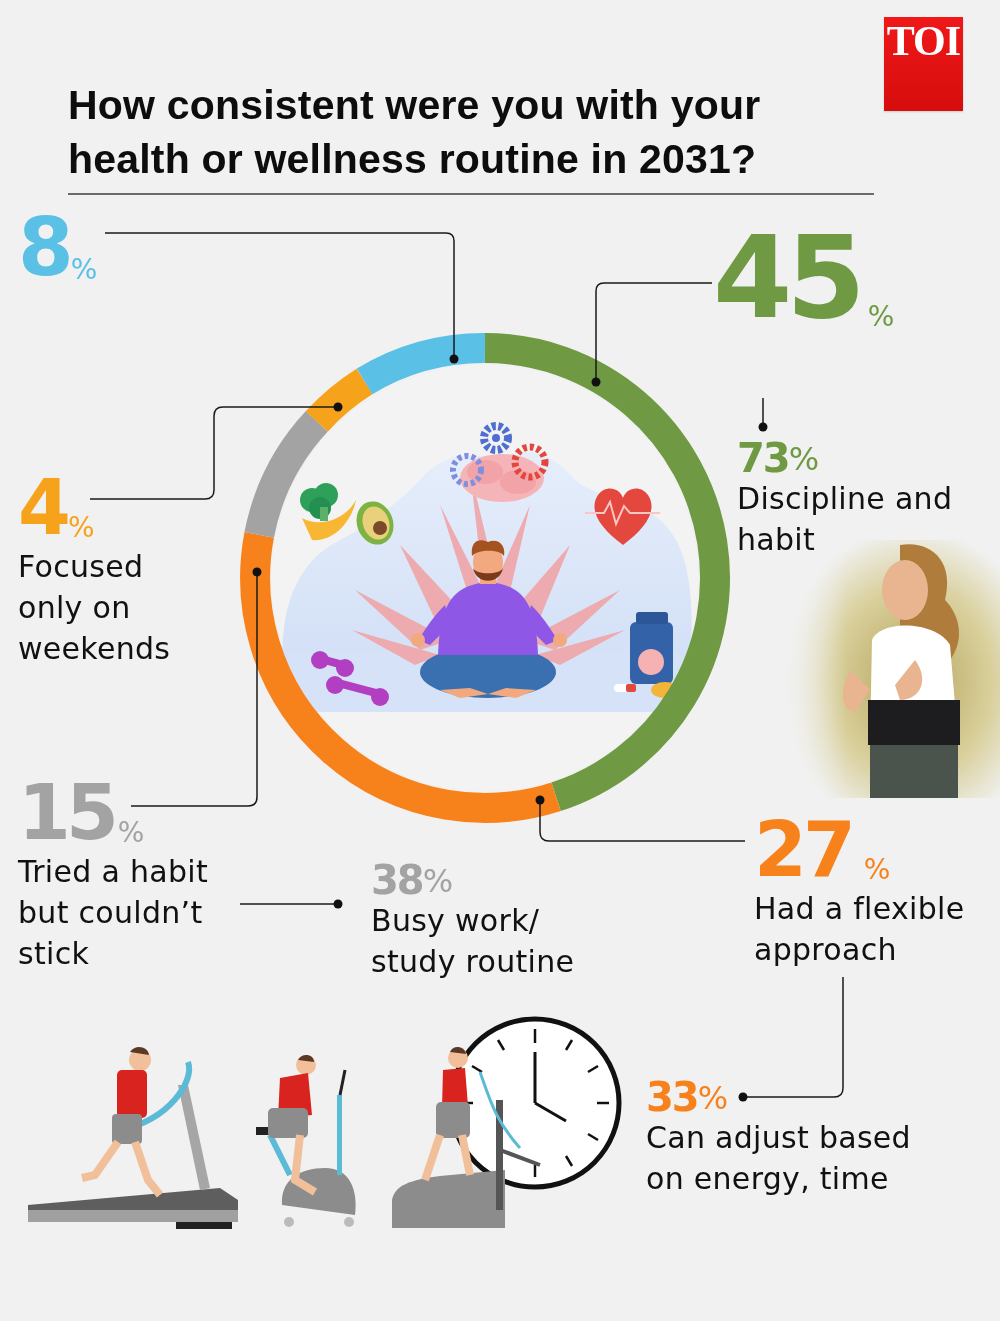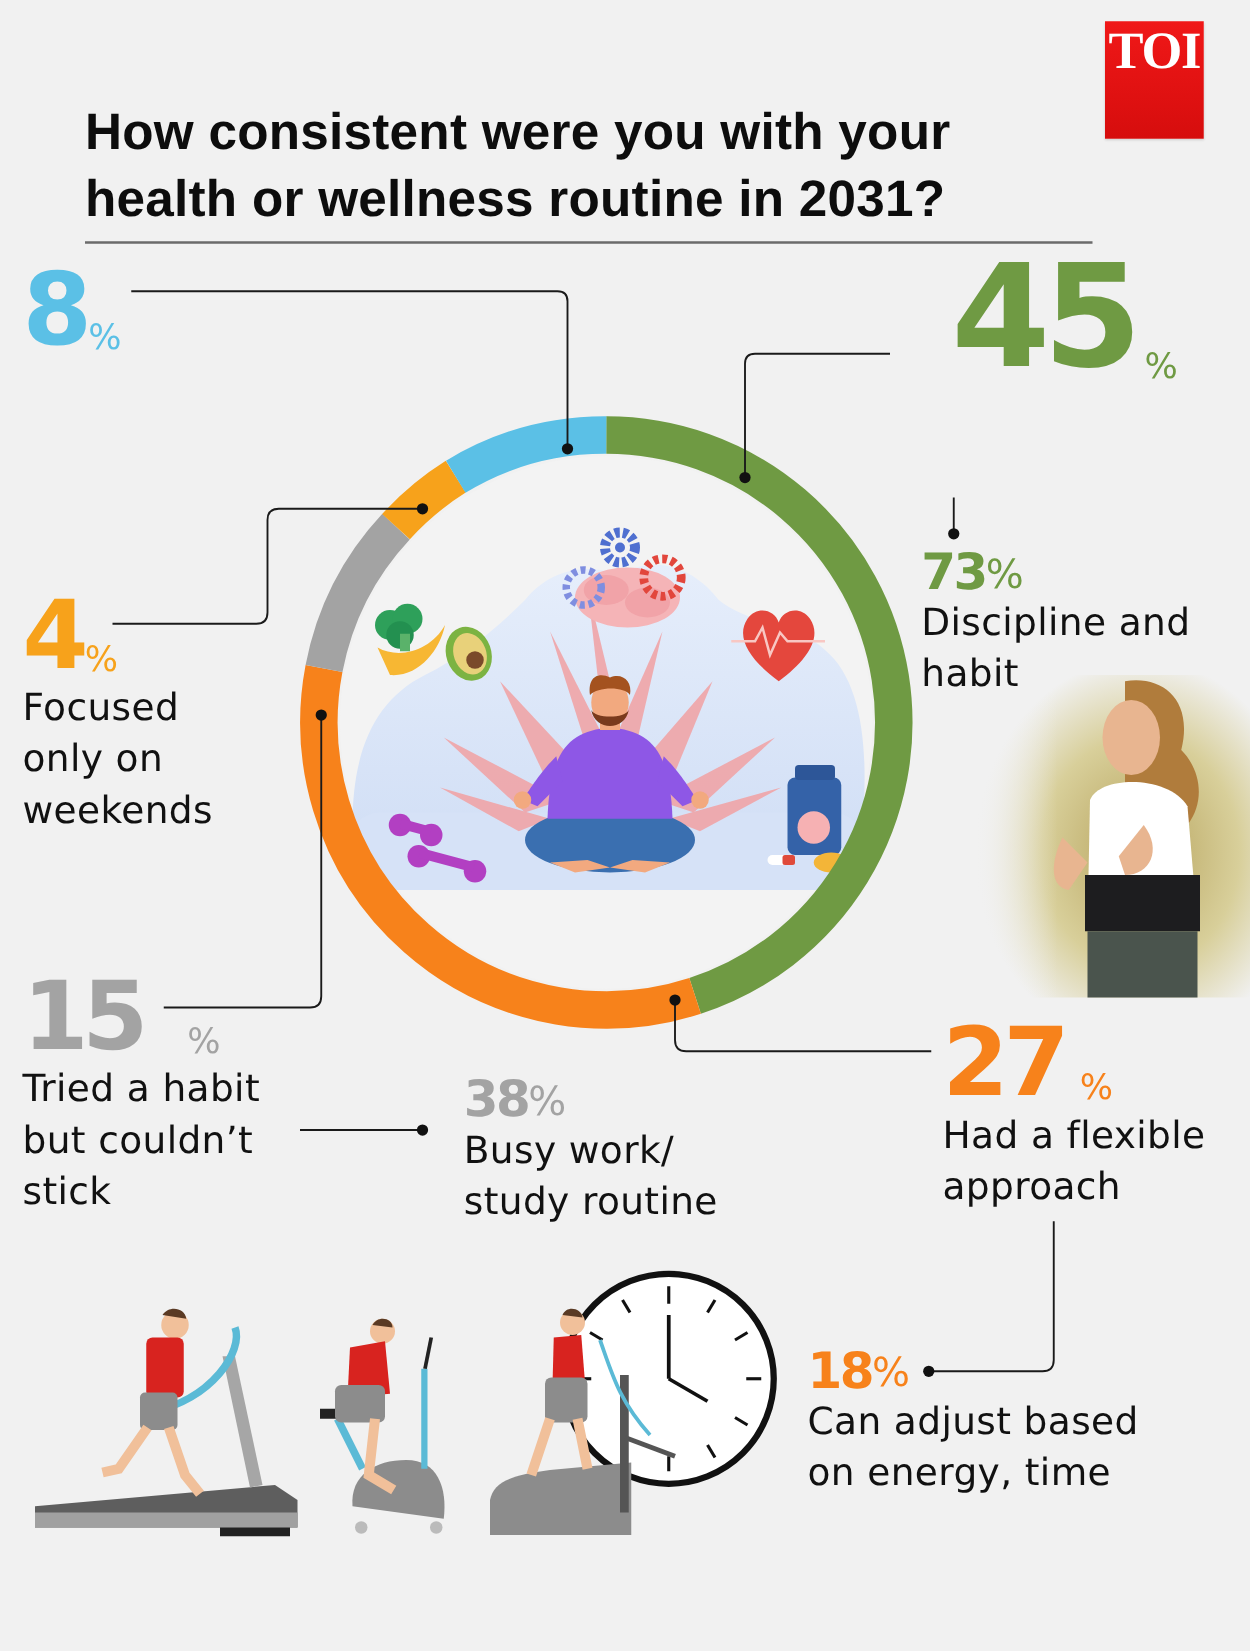--- a/index.html
+++ b/index.html
@@ -216,21 +216,21 @@
   </g>
 </svg>
 
 <div class="abs" style="left:18px; top:208px;">
   <div style="display:flex; align-items:flex-end;">
     <span class="stat-num" style="font-size:80px; color:#5bc0e6;">8</span>
     <span class="stat-pct" style="font-size:28px; color:#5bc0e6; margin-bottom:2px;">%</span>
   </div>
 </div>
 
-<div class="abs" style="left:713px; top:197px;margin-left:48px;">
+<div class="abs" style="left:713px; top:221px;">
   <div style="display:flex; align-items:flex-end;">
     <span class="stat-num" style="font-size:114px; color:#6f9a43; letter-spacing:-6px;">45</span>
     <span class="stat-pct" style="font-size:28px; color:#6f9a43; margin-left:8px; margin-bottom:2px;">%</span>
   </div>
 </div>
 
 <div class="abs" style="left:737px; top:438px;">
   <div style="display:flex; align-items:flex-end;">
     <span class="stat-num" style="font-size:40px; color:#6f9a43; letter-spacing:-2px;">73</span>
     <span class="stat-pct" style="font-size:32px; color:#6f9a43;">%</span>
@@ -243,21 +243,21 @@
   <div style="display:flex; align-items:flex-end;">
     <span class="stat-num" style="font-size:76px; color:#f7a21b;">4</span>
     <span class="stat-pct" style="font-size:28px; color:#f7a21b; margin-bottom:2px;">%</span>
   </div>
   <div class="stat-label">Focused
 only on
 weekends</div>
 </div>
 
 <div class="abs" style="left:18px; top:775px;">
-  <div style="display:flex; align-items:flex-end;gap:32px;">
+  <div style="display:flex; align-items:flex-end;">
     <span class="stat-num" style="font-size:76px; color:#a3a3a3; letter-spacing:-5px;">15</span>
     <span class="stat-pct" style="font-size:28px; color:#a3a3a3; margin-left:4px; margin-bottom:2px;">%</span>
   </div>
   <div class="stat-label">Tried a habit
 but couldn’t
 stick</div>
 </div>
 
 <div class="abs" style="left:371px; top:860px;">
   <div style="display:flex; align-items:flex-end;">
@@ -272,18 +272,18 @@
   <div style="display:flex; align-items:flex-end;">
     <span class="stat-num" style="font-size:76px; color:#f7821b; letter-spacing:-4px;">27</span>
     <span class="stat-pct" style="font-size:28px; color:#f7821b; margin-left:12px; margin-bottom:2px;">%</span>
   </div>
   <div class="stat-label">Had a flexible
 approach</div>
 </div>
 
 <div class="abs" style="left:646px; top:1077px;">
   <div style="display:flex; align-items:flex-end;">
-    <span class="stat-num" style="font-size:40px; color:#f7821b; letter-spacing:-2px;">18</span>
+    <span class="stat-num" style="font-size:40px; color:#f7821b; letter-spacing:-2px;">33</span>
     <span class="stat-pct" style="font-size:32px; color:#f7821b;">%</span>
   </div>
   <div class="stat-label">Can adjust based
 on energy, time</div>
 </div>
 
 </body></html>

